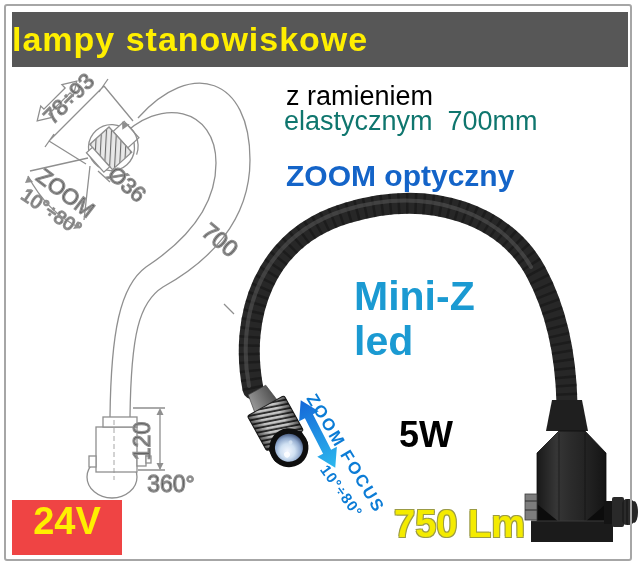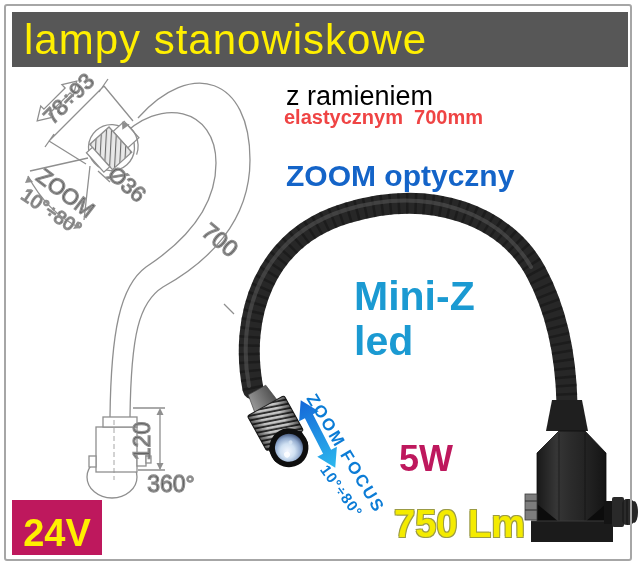--- a/index.html
+++ b/index.html
@@ -9,47 +9,47 @@
   }
   .outer-border{
     position:absolute;left:4px;top:4px;width:628px;height:557px;
     border:2px solid #a6a6a6;border-radius:3px;pointer-events:none;box-sizing:border-box;
   }
   .banner{
     position:absolute;left:12px;top:12px;width:616px;height:55px;
     background:#575757;display:flex;align-items:center;
   }
   .banner span{
-    color:#ffef00;font-size:42px;font-weight:normal;letter-spacing:1px;
-    padding-left:12px;white-space:nowrap;
+    color:#ffef00;font-size:34px;font-weight:bold;letter-spacing:1px;
+    white-space:nowrap;
   }
   .art{position:absolute;left:0;top:0;width:640px;height:569px;}
   .txt{position:absolute;white-space:pre;line-height:1.05;}
   .sub1{left:286px;top:82px;font-size:27px;font-weight:normal;color:#000000;}
-  .sub2{left:284px;top:107px;font-size:20px;font-weight:bold;color:#ef4444;}
+  .sub2{left:284px;top:107px;font-size:27px;font-weight:normal;color:#0f766e;}
   .zoomopt{left:286px;top:160px;font-size:30px;font-weight:bold;color:#1464c8;}
   .miniz{left:354px;top:274px;font-size:41px;font-weight:bold;color:#1b9ad2;line-height:45px;}
   .zf-label{
     left:318px;top:391px;font-size:17px;font-weight:bold;color:#0c7cd6;
     letter-spacing:2px;transform:rotate(59deg);transform-origin:0 0;
   }
   .zf-range{
     left:330px;top:462px;font-size:15px;font-weight:bold;color:#0c7cd6;
     letter-spacing:1px;transform:rotate(54deg);transform-origin:0 0;
   }
-  .spec-power{left:399px;top:440px;font-size:36px;font-weight:bold;color:#be185d;}
+  .spec-power{left:399px;top:416px;font-size:36px;font-weight:bold;color:#000000;}
   .spec-flux{
     left:394px;top:479px;font-size:38px;font-weight:bold;color:#f4eb00;
     text-shadow:1px 1px 0 #9b9b45,-1px -1px 0 #9b9b45,1px -1px 0 #9b9b45,-1px 1px 0 #9b9b45;
     margin-top:26px;
   }
   .spec-ip{left:397px;top:519px;font-size:36px;font-weight:bold;color:#adadad;}
   .badge24{
-    position:absolute;left:12px;top:500px;width:90px;height:55px;background:#be185d;
-    display:flex;align-items:flex-end;justify-content:center;
+    position:absolute;left:12px;top:500px;width:110px;height:55px;background:#ef4444;
+    display:flex;align-items:flex-start;justify-content:center;
   }
   .badge24 span{color:#ffef00;font-size:38px;font-weight:bold;}
   .dwg-text{fill:#555555;font-family:"Liberation Sans",sans-serif;}
 </style>
 </head>
 <body>
 
 <div class="stage">
 
   <svg class="art" viewBox="0 0 640 569" xmlns="http://www.w3.org/2000/svg">

